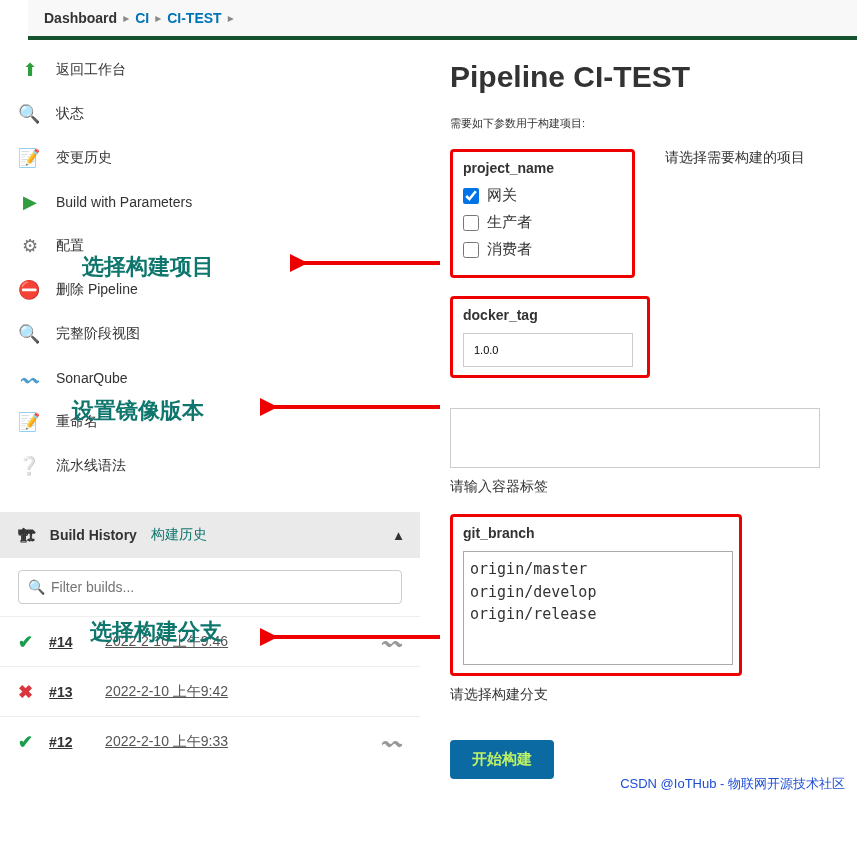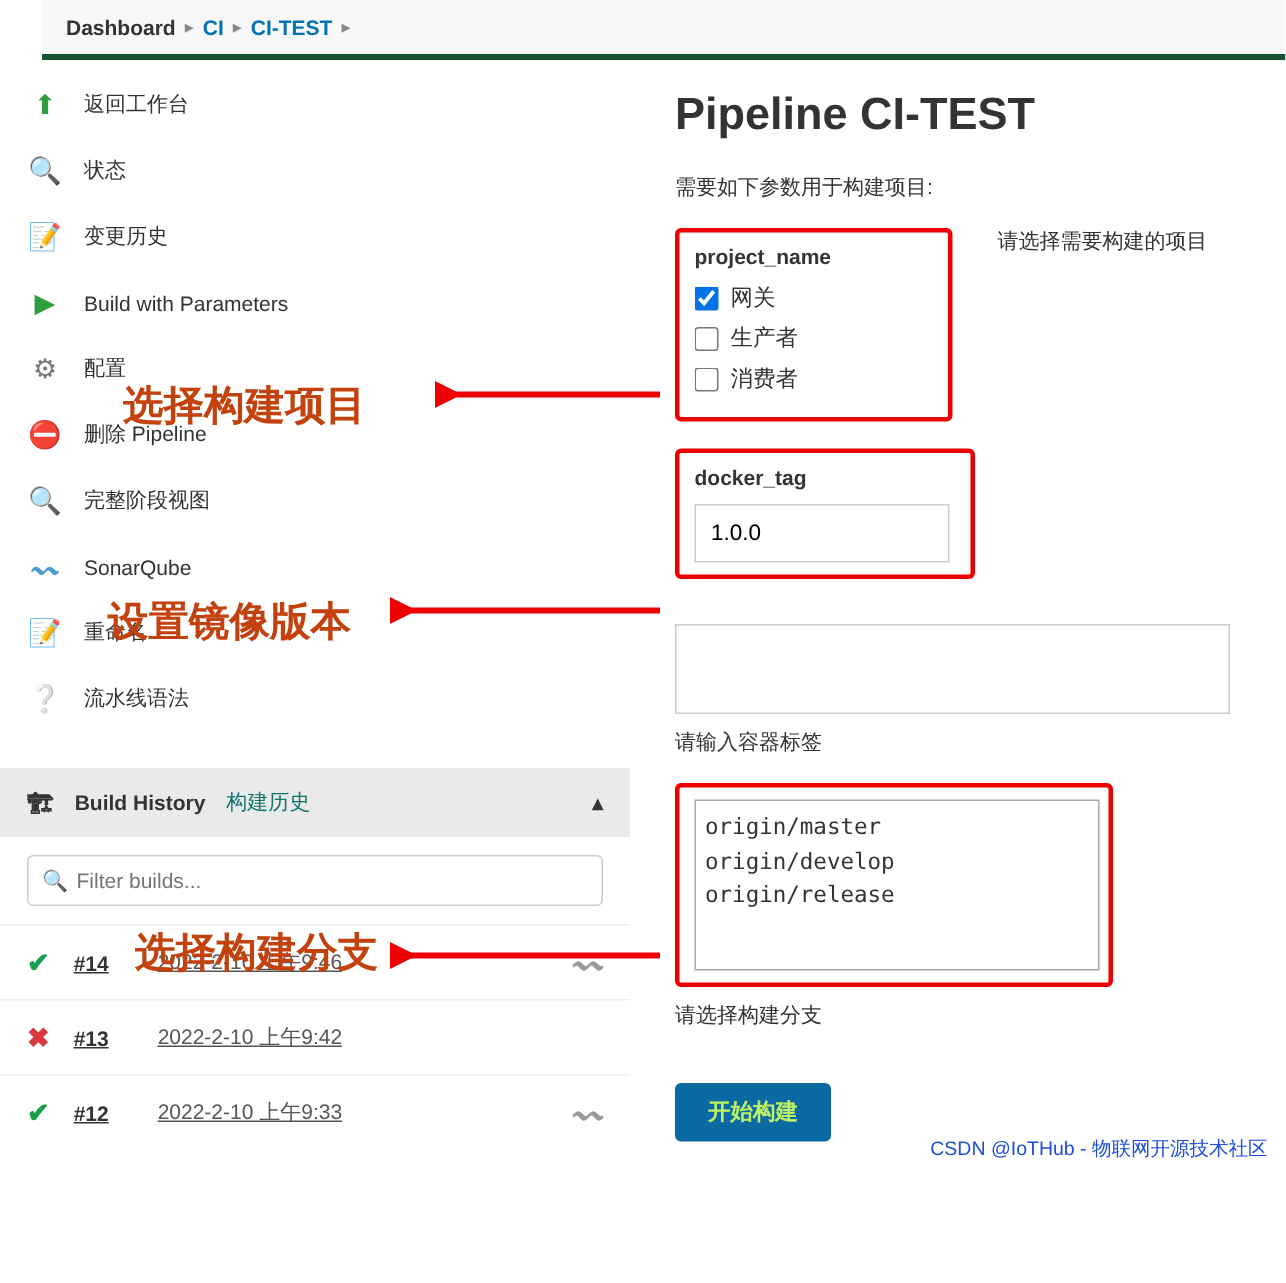--- a/index.html
+++ b/index.html
@@ -20,34 +20,34 @@
 .filter-wrap { position: relative; }
 .filter-wrap .search-icn { position: absolute; left: 10px; top: 50%; transform: translateY(-50%); color: #aaa; }
 .build-row { display: flex; align-items: center; gap: 16px; padding: 10px 18px; border-top: 1px solid #eee; }
 .build-row a { color: #555; text-decoration: underline; }
 .build-row .buildnum { font-weight: 700; color: #333; text-decoration: underline; width: 40px; }
 .build-row .trend { margin-left: auto; color: #999; font-size: 20px; }
 .status-ok { color: #1a9e4e; font-size: 18px; font-weight: bold; }
 .status-fail { color: #d9363e; font-size: 18px; font-weight: bold; }
 .main { flex: 1; padding: 20px 0 20px 30px; position: relative; }
 .main h1 { font-size: 30px; font-weight: 700; margin-bottom: 22px; }
-.main .subtitle { font-size: 14px; margin-bottom: 18px; }
+.main .subtitle { font-size: 11px; margin-bottom: 18px; }
 .param-block { margin-bottom: 18px; }
 .param-label { font-weight: 700; margin-bottom: 10px; display: block; }
 .param-group { display: flex; align-items: flex-start; gap: 30px; }
 .checkbox-list label { display: flex; align-items: center; gap: 8px; margin-bottom: 8px; font-size: 15px; }
 .checkbox-list input[type=checkbox] { width: 16px; height: 16px; accent-color: #0073e6; }
 .hint { font-size: 14px; color: #333; }
-.docker-input { width: 370px; padding: 10px; border: 1px solid #ccc; font-size: 15px; }
+.docker-input { width: 370px; padding: 10px; border: 1px solid #ccc; font-size: 11px; }
 .docker-area { width: 370px; height: 60px; border: 1px solid #ccc; margin-top: 30px; }
 .hint-below { margin-top: 10px; font-size: 14px; }
 .branch-select { width: 270px; height: 114px; border: 1px solid #aaa; padding: 6px; font-family: monospace; font-size: 15px; line-height: 1.5; overflow-y: scroll; background: #fff; }
 .build-btn { background: #0b6aa2; color: #bef264; border: none; padding: 10px 22px; font-size: 15px; font-weight: 600; border-radius: 4px; cursor: pointer; margin-top: 18px; }
 .redbox { border: 3px solid #e00; border-radius: 4px; padding: 8px 10px; position: relative; }
-.ann { position: absolute; color: #c2410c; font-weight: 700; font-size: 27px; pointer-events: none; font-family: Liberation Serif, serif; }
+.ann { position: absolute; color: #0f766e; font-weight: 700; font-size: 22px; pointer-events: none; font-family: Liberation Serif, serif; }
 .arrow-svg { position: absolute; pointer-events: none; }
 .watermark { position: absolute; right: 12px; bottom: 6px; color: #1d4ed8; font-size: 13px; }
 </style>
 </head>
 <body>
 
 <div class="breadcrumb">
   <a href="#">Dashboard</a>
   <span class="sep">▸</span>
   <a href="#">CI</a>
@@ -166,20 +166,21 @@
       <div class="redbox" style="width:200px">
         <span class="param-label">docker_tag</span>
         <input class="docker-input" style="width: 170px;" value="1.0.0">
       </div>
       <div class="docker-area"></div>
       <div class="hint-below">请输入容器标签</div>
     </div>
 
     <div class="param-block">
       <div class="redbox" style="width:292px">
+        <span class="param-label">git_branch</span>
         <div class="branch-select" id="branch-list">
             <div>origin/master</div>
             <div>origin/develop</div>
             <div>origin/release</div>
           </div>
       </div>
       <div class="hint-below">请选择构建分支</div>
     </div>
 
     <button class="build-btn">开始构建</button>

